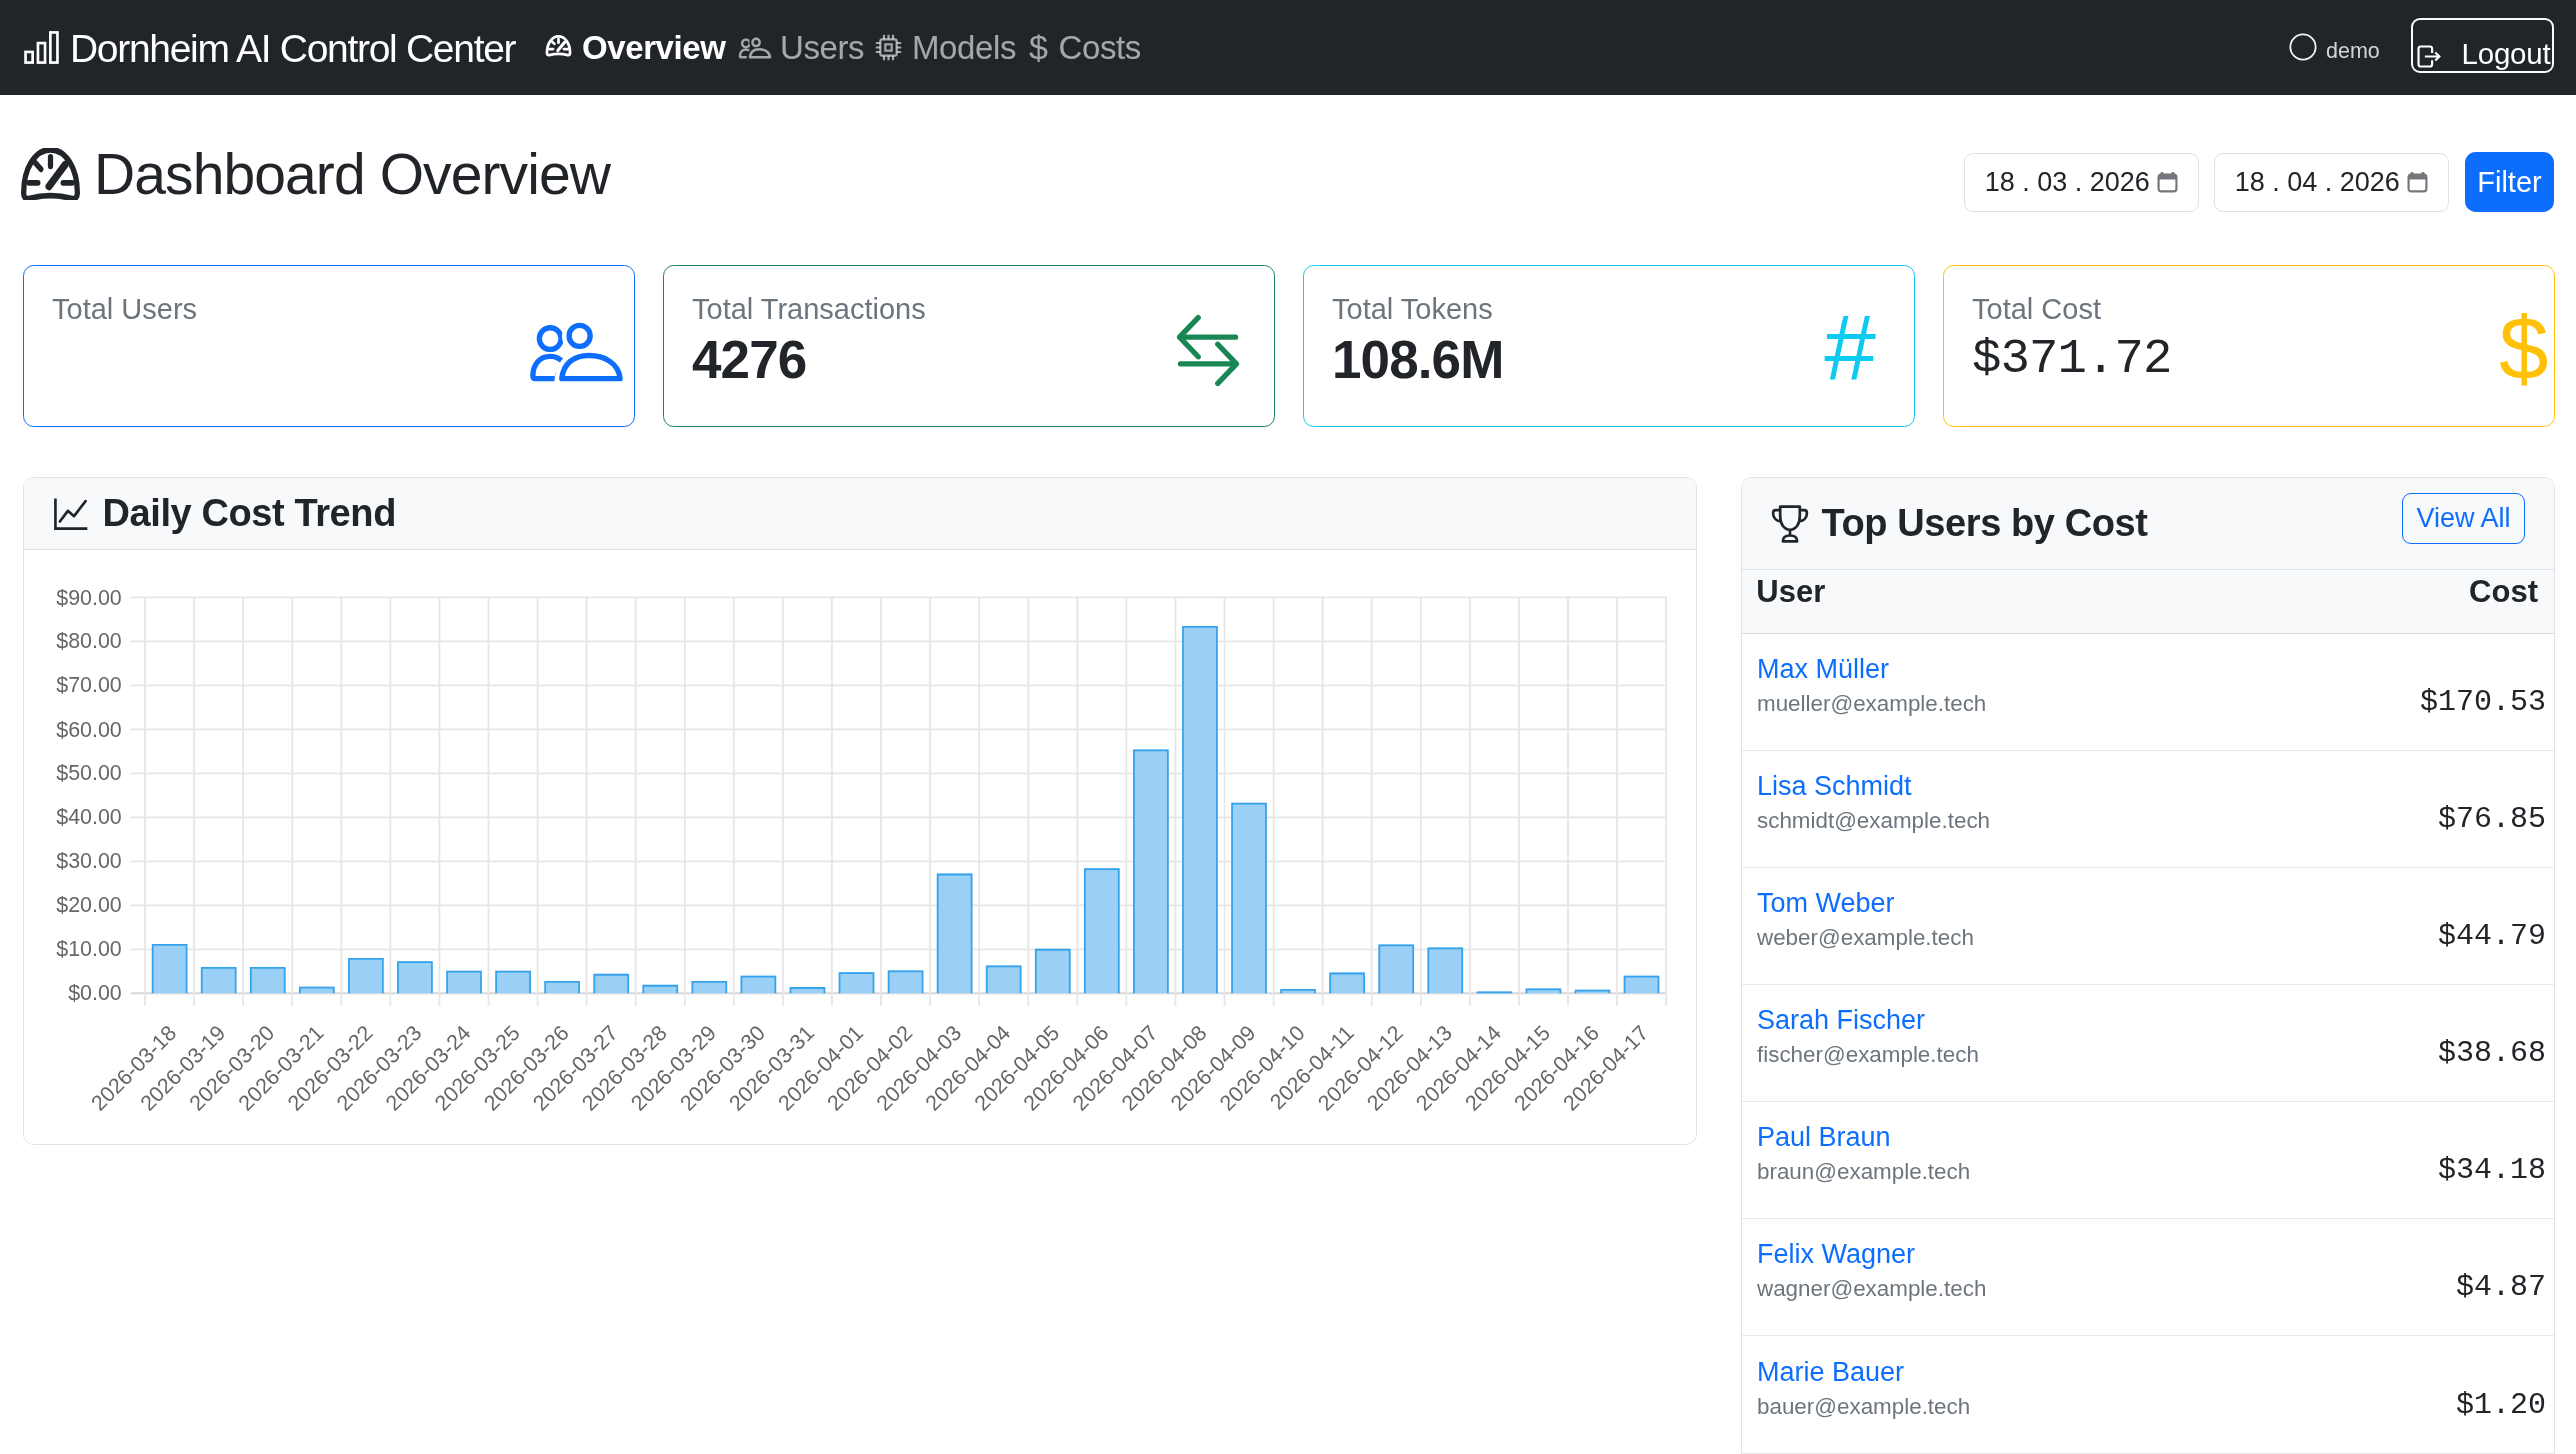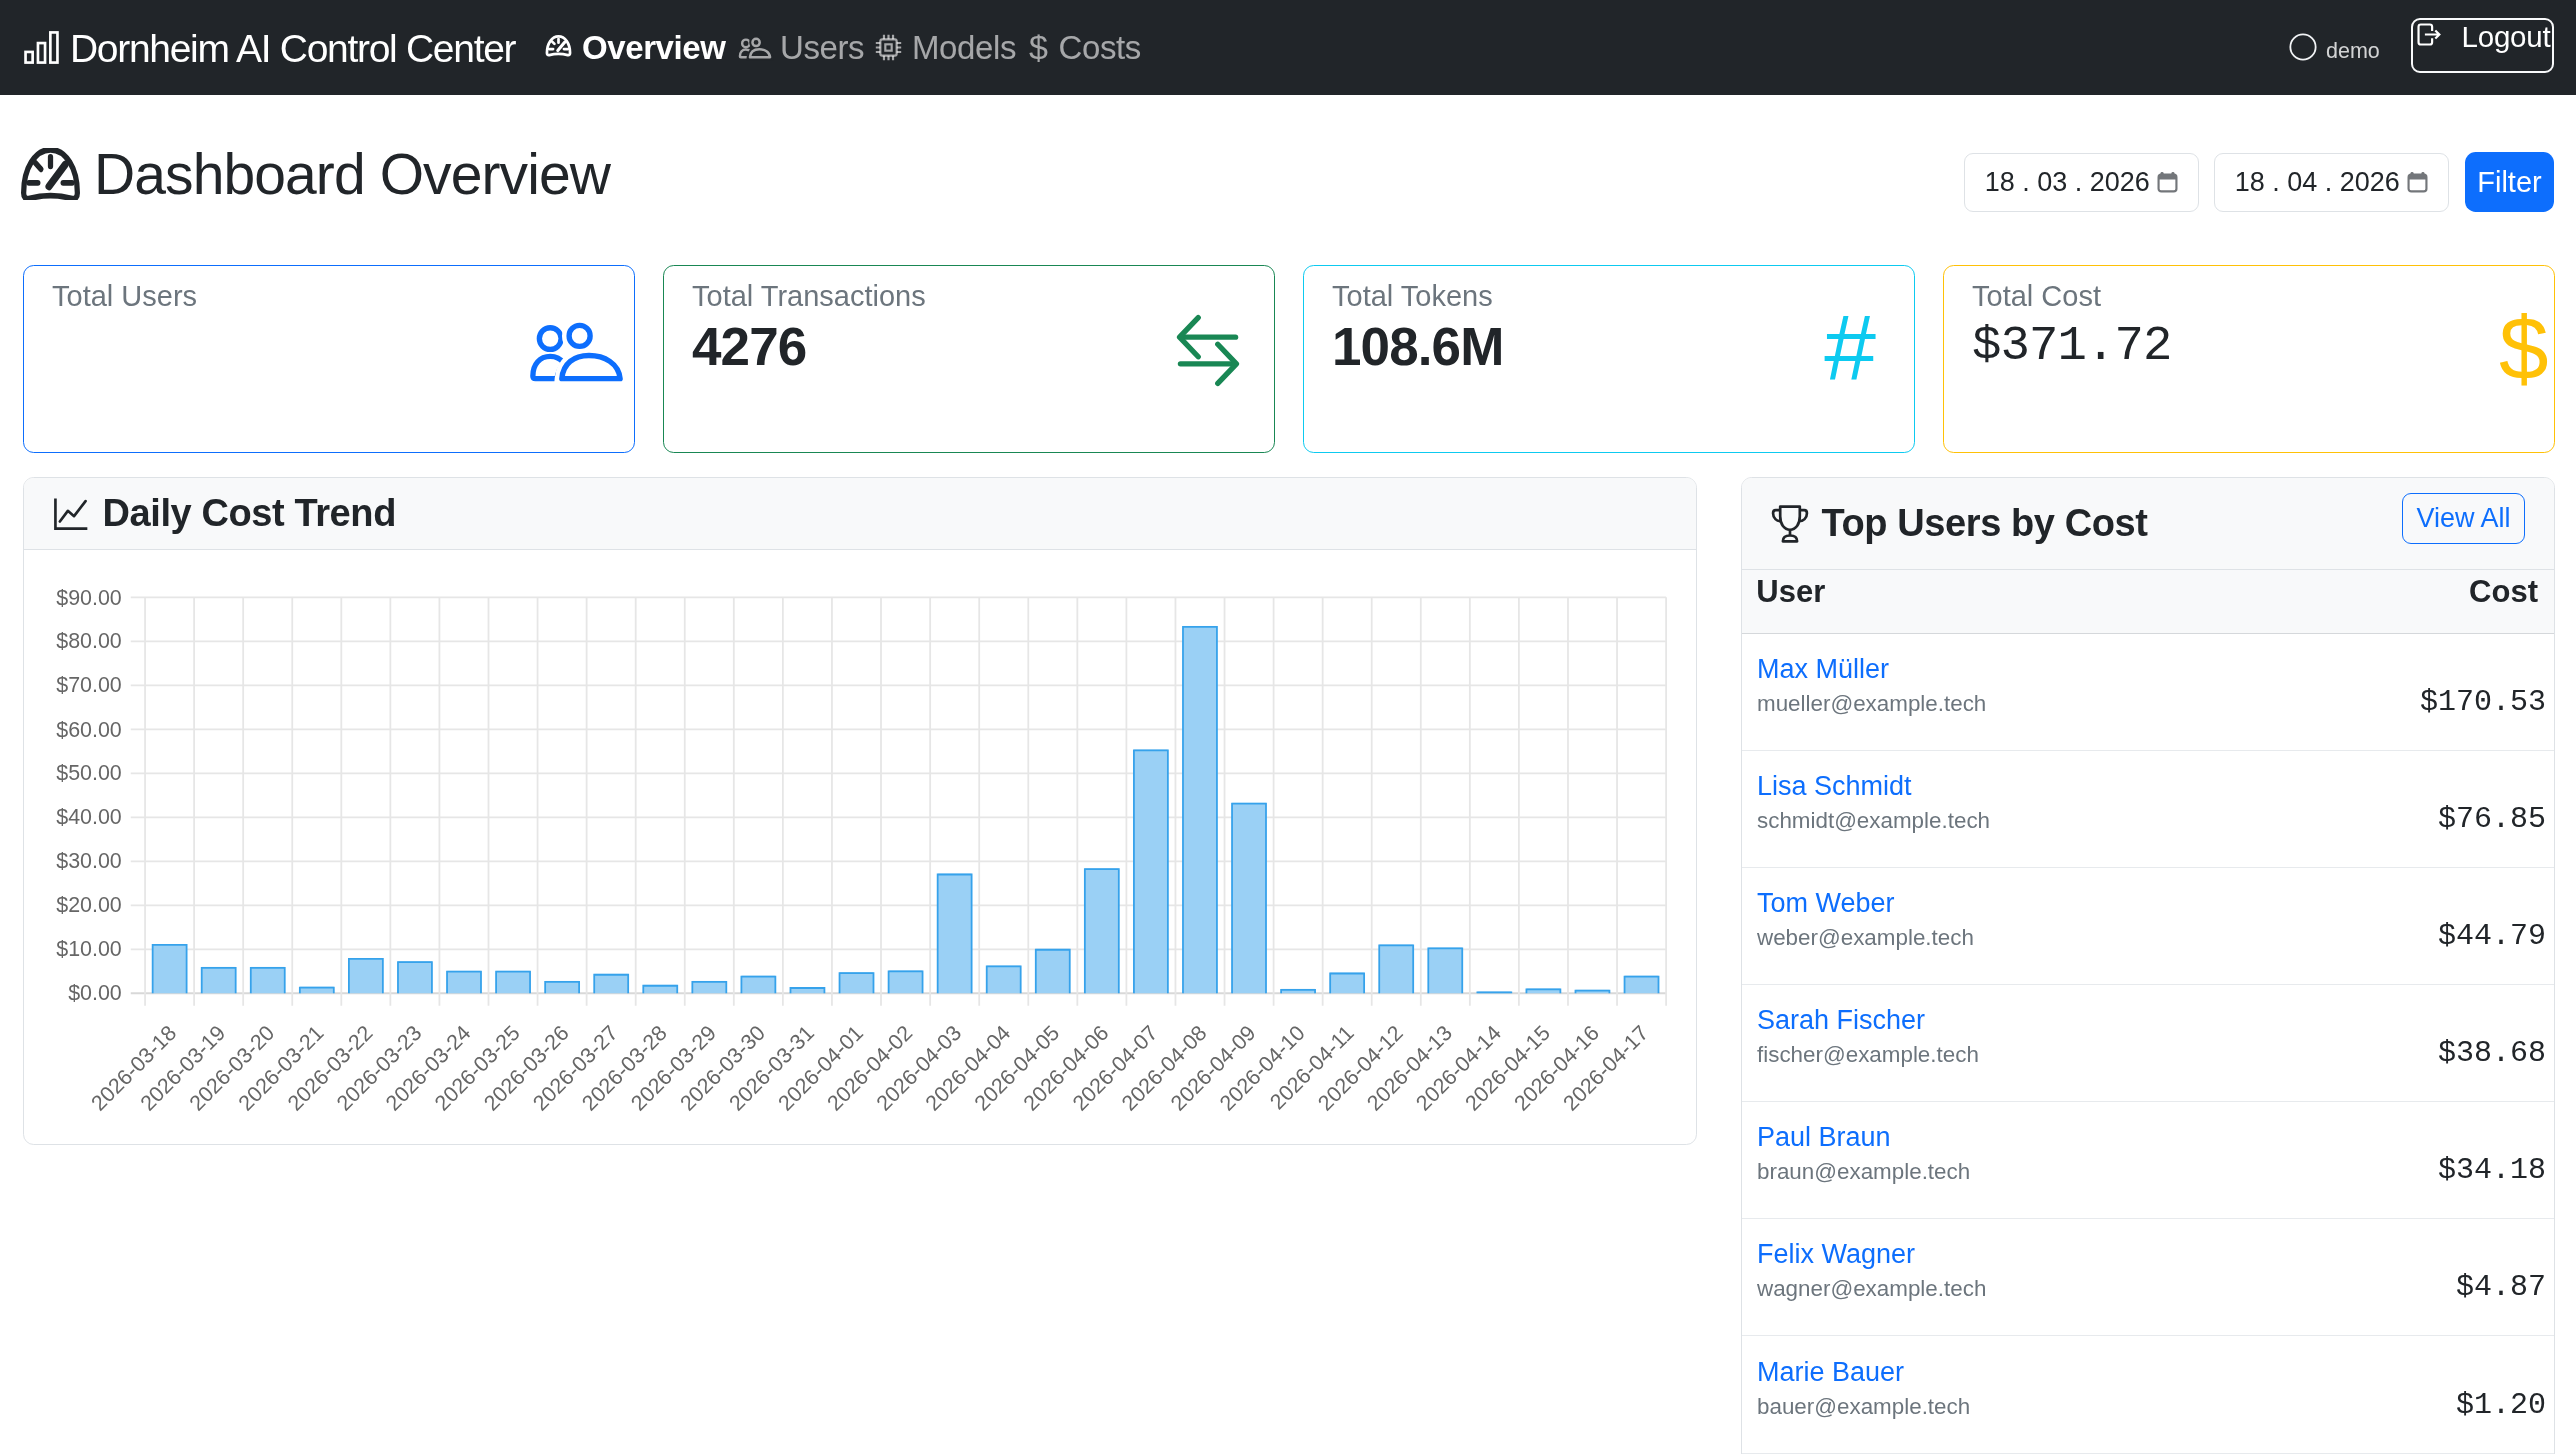--- a/index.html
+++ b/index.html
@@ -8,31 +8,31 @@
 .nav { position:absolute; left:0; top:0; width:2576px; height:95px; background:#212529; }
 .brandico { position:absolute; left:21.5px; top:28px; }
 .brand { position:absolute; left:70px; top:26px; font-size:39px; line-height:45px; color:#fff; font-weight:500; letter-spacing:-1.3px; }
 .nitem { position:absolute; top:0; height:95px; display:flex; align-items:center; }
 .nico { display:flex; margin-right:9px; }
 .ntxt { font-size:33px; letter-spacing:-0.4px; color:rgba(255,255,255,0.6); }
 .ntxt.act { color:#fff; font-weight:700; }
 .ndollar { font-size:34px; color:rgba(255,255,255,0.6); margin-right:10.7px; }
 .pcirc { position:absolute; left:2289px; top:33px; }
 .demo { position:absolute; left:2326px; top:38px; font-size:21.5px; line-height:27px; color:rgba(255,255,255,0.8); }
-.logout { position:absolute; left:2411px; top:18px; width:143px; height:55px; border:2.2px solid #f8f9fa; border-radius:9px; display:flex; align-items:flex-start; justify-content:center; gap:18px; color:#fff; font-size:29.5px; letter-spacing:-0.2px; }
+.logout { position:absolute; left:2411px; top:18px; width:143px; height:55px; border:2.2px solid #f8f9fa; border-radius:9px; display:flex; align-items:flex-end; justify-content:center; gap:18px; color:#fff; font-size:29.5px; letter-spacing:-0.2px; }
 
 
 .hico { position:absolute; left:20.6px; top:148px; }
 .h1 { position:absolute; left:94px; top:140px; font-size:57px; line-height:69px; font-weight:400; color:#212529; letter-spacing:-0.9px; }
 .dinput { position:absolute; top:153px; width:235px; height:59px; border:1.8px solid #dee2e6; border-radius:9px; background:#fff; display:flex; align-items:center; padding:0 18px 0 19.7px; font-size:27px; color:#212529; white-space:nowrap; }
 .dinput .cal { margin-left:auto; display:flex; }
 .filter { position:absolute; left:2465px; top:152px; width:89px; height:60px; background:#0d6efd; border-radius:10.7px; color:#fff; font-size:29px; display:flex; align-items:center; justify-content:center; }
 
 
-.scard { position:absolute; top:265px; width:612px; height:188px; background:#fff; border:1.8px solid; border-radius:10.7px; padding:12px 28px; }
+.scard { position:absolute; top:265px; width:612px; height:162px; background:#fff; border:1.8px solid; border-radius:10.7px; padding:25px 28px; }
 .slabel { font-size:29px; line-height:36px; color:#6c757d; }
 .snum { margin-top:2.7px; font-size:53px; line-height:59px; font-weight:700; color:#212529; letter-spacing:-0.9px; }
 .snum.mono { font-family:"Liberation Mono", monospace; font-weight:400; font-size:49px; letter-spacing:-0.9px; }
 .sicon { position:absolute; }
 .hash { font-size:93px; line-height:93px; color:#0dcaf0; }
 .dol { font-size:89px; line-height:93px; color:#ffc107; font-weight:500; }
 
 
 .card { position:absolute; background:#fff; border:1.8px solid #dee2e6; border-radius:10.7px; }
 .chead { position:absolute; left:0; top:0; right:0; background:#f8f9fa; border-bottom:1.8px solid #dee2e6; border-radius:9px 9px 0 0; display:flex; align-items:center; padding-left:27px; }

